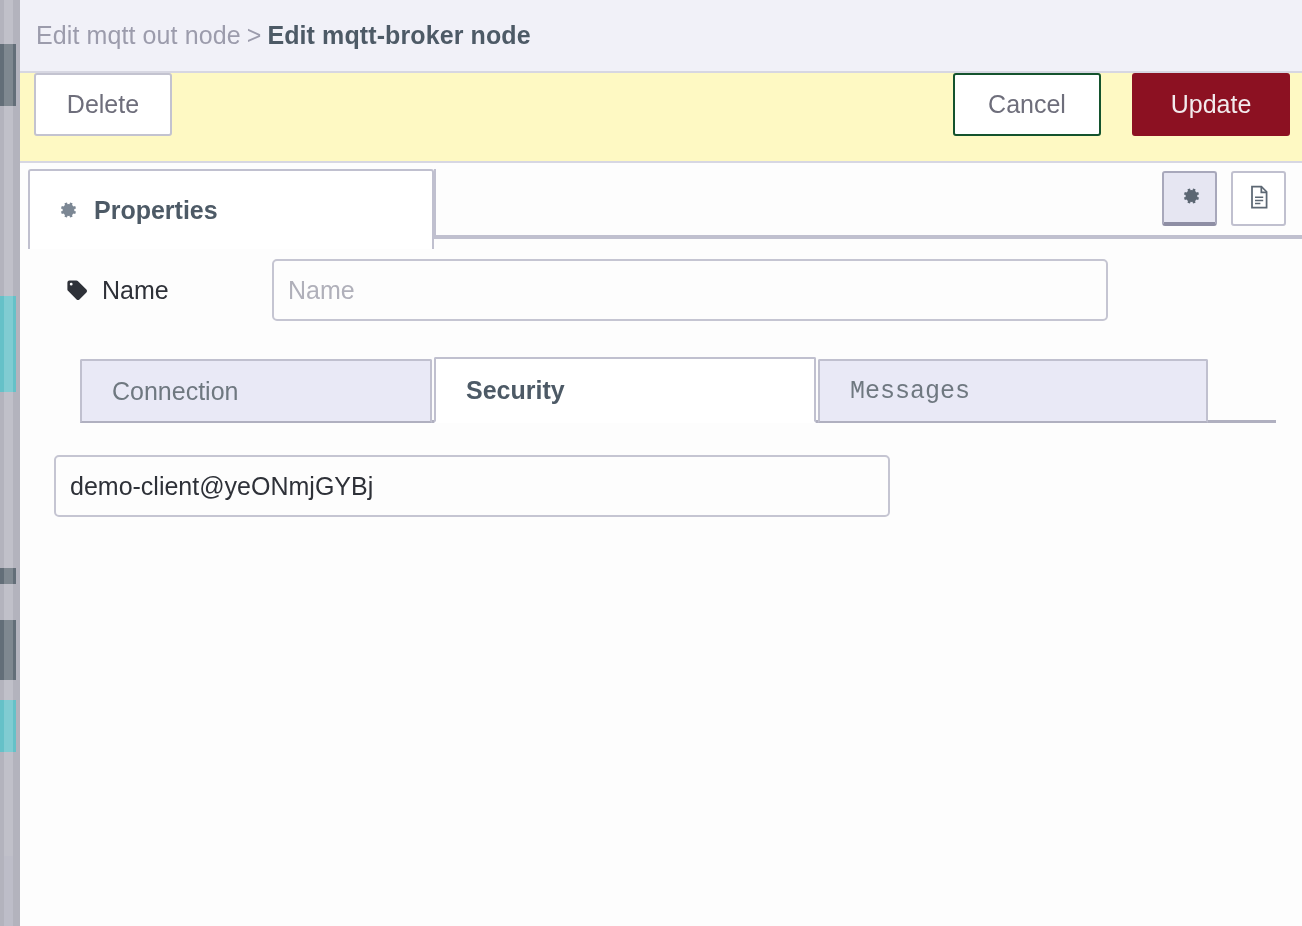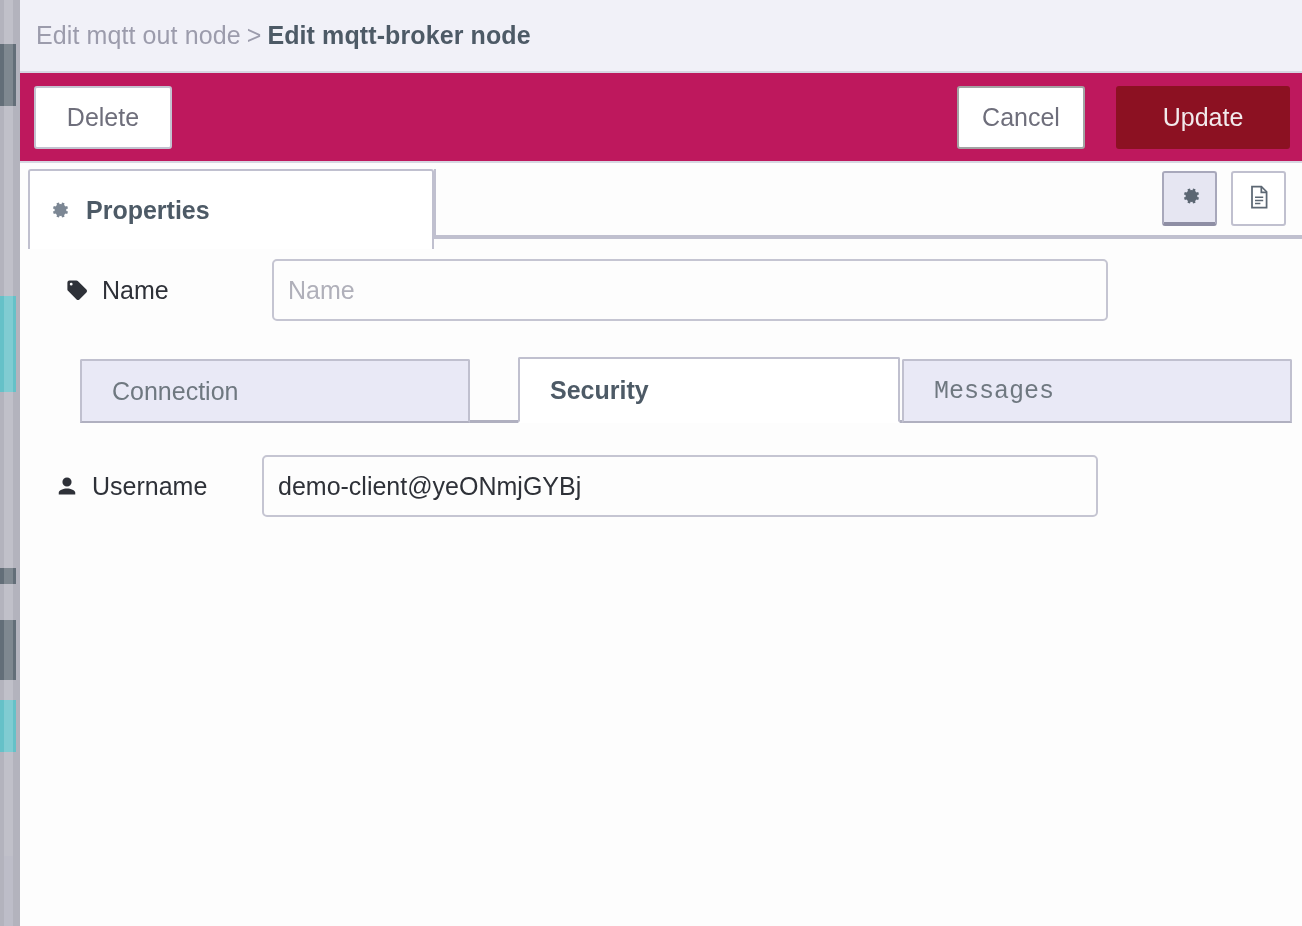--- a/index.html
+++ b/index.html
@@ -77,24 +77,24 @@
     margin: 0 6px;
   }
   .breadcrumb .crumb-current {
     color: #4d5a66;
     font-weight: bold;
   }
 
   
   .dlg-toolbar {
     height: 90px;
-    background: #be185d;
+    background: #fef9c3;
     border-bottom: 2px solid #d7d7e2;
     display: flex;
-    align-items: center;
+    align-items: flex-start;
     padding: 0 12px 0 14px;
     box-sizing: border-box;
     position: relative;
   }
   .btn {
     font-family: "Liberation Sans", sans-serif;
     font-size: 25px;
     border-radius: 3px;
     box-sizing: border-box;
     cursor: pointer;
@@ -103,27 +103,27 @@
     justify-content: center;
     background: #ffffff;
   }
   .btn-delete {
     width: 138px; height: 63px;
     border: 2px solid #c3c3d0;
     color: #6e6e7b;
   }
   .spacer { flex: 1; }
   .btn-cancel {
-    width: 128px; height: 63px;
-    border: 2px solid #a3a3a3;
+    width: 148px; height: 63px;
+    border: 2px solid #14532d;
     color: #6e6e7b;
     margin-right: 31px;
   }
   .btn-update {
-    width: 174px; height: 63px;
+    width: 158px; height: 63px;
     border: 2px solid #8c1122;
     background: #8c1122;
     color: #f2eaec;
   }
 
   
   .tabstrip {
     position: relative;
     height: 86px;
     background: #fdfdfd;
@@ -131,21 +131,21 @@
   .tab-main {
     position: absolute;
     left: 8px; top: 6px;
     width: 406px; height: 80px;
     background: #ffffff;
     border: 2px solid #c0c0cf;
     border-bottom: none;
     border-radius: 3px 3px 0 0;
     display: flex;
     align-items: center;
-    padding-left: 16px;
+    padding-left: 24px;
     box-sizing: border-box;
   }
   .tab-main .tab-gear { margin-right: 14px; display: flex; }
   .tab-main-label {
     font-size: 25px;
     font-weight: bold;
     color: #4d5a66;
   }
   .tabstrip-rest {
     position: absolute;
@@ -261,23 +261,22 @@
     background: #e9e9f6;
     color: #6f7880;
     border-bottom: 2px solid #b0b0c0;
   }
   .subtab.active {
     background: #ffffff;
     color: #4d5a66;
     font-weight: bold;
     border-bottom: 2px solid #ffffff;
     height: 66px;
-    margin-left: 46px;
-  }
-  .subtab-connection { width: 390px; }
+  }
+  .subtab-connection { width: 352px; }
   .subtab-security   { width: 382px; }
   .subtab-messages   { width: 390px; font-family: Liberation Mono, monospace; }
   .subtabs-underline {
     position: absolute;
     left: 60px;
     right: 26px;
     bottom: 0;
     height: 3px;
     background: #b0b0c0;
     z-index: 1;
@@ -378,26 +377,18 @@
         <div class="subtab active subtab-security">
           <span>Security</span>
         </div>
         <div class="subtab inactive subtab-messages">
           <span>Messages</span>
         </div>
       </div>
     </div>
 
     <div class="form-row row-username">
-      <div class="form-label">
-        <span class="lbl-icon">
-          <svg width="22" height="22" viewBox="0 0 24 24" aria-hidden="true">
-            <path fill="#2e3138" d="M12 12.6a5 5 0 1 0 0-10 5 5 0 0 0 0 10zm0 2c-4 0-9 2-9 4.6v2.2h18v-2.2c0-2.6-5-4.6-9-4.6z"></path>
-          </svg>
-        </span>
-        <span>Username</span>
-      </div>
       <input class="text-input" type="text" value="demo-client@yeONmjGYBj" style="">
     </div>
 
 
   </div>
 </div>
 
 </body></html>

